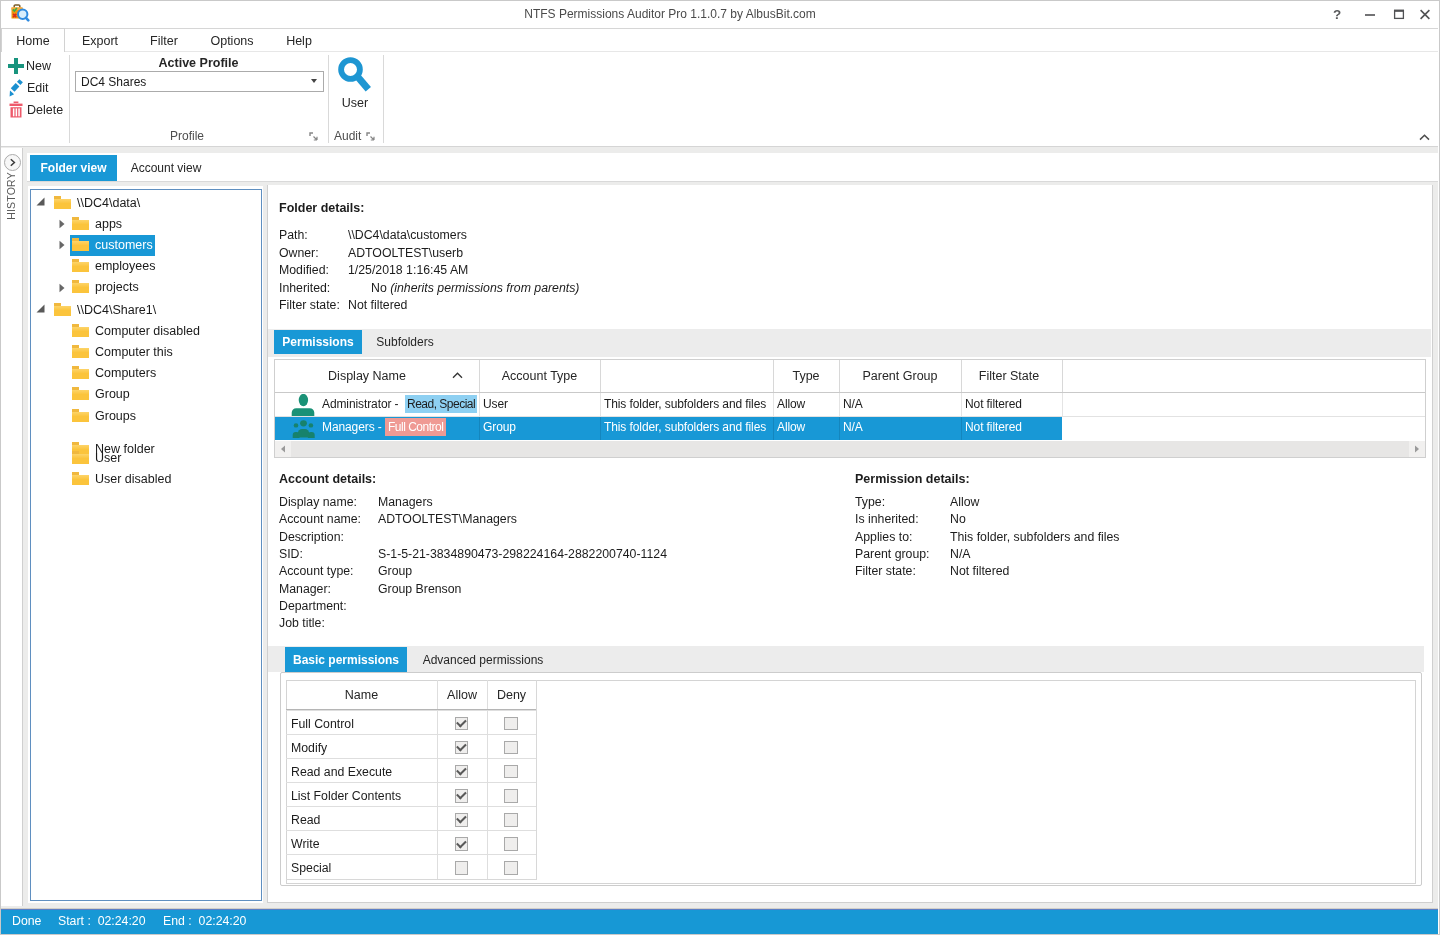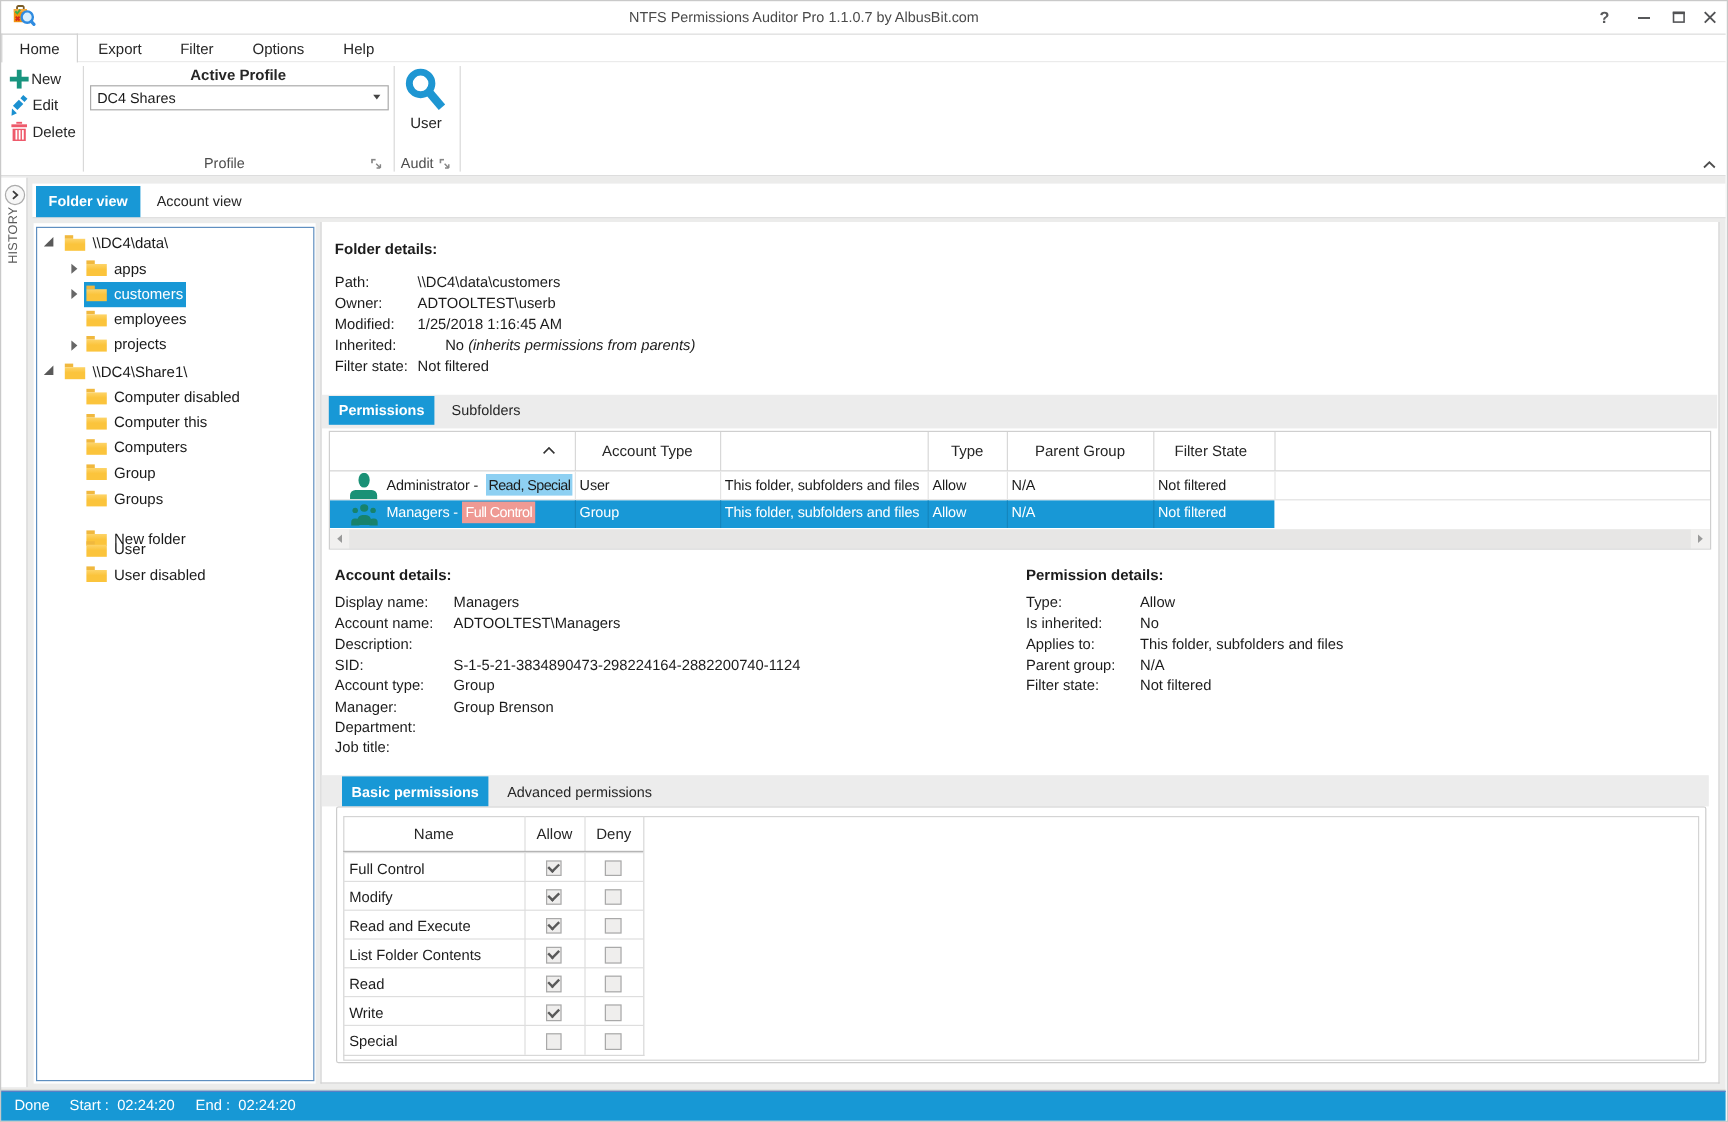--- a/index.html
+++ b/index.html
@@ -237,20 +237,21 @@
     <div class="dl" style="left:279px;top:133.5px;">Inherited:</div>
       <div class="dl" style="left:348px;top:133.5px;margin-left:23px;">No <i>(inherits permissions from parents)</i></div>
     <div class="dl" style="left:279px;top:151px;">Filter state:</div>
       <div class="dl" style="left:348px;top:151px;">Not filtered</div>
 
     <div class="strip" style="top:182px;"></div>
     <div class="stab blue bold" style="left:274px;top:183px;width:88px;height:23.5px;">Permissions</div>
     <div class="stab" style="left:373px;top:183px;width:64px;height:23.5px;color:#262626;">Subfolders</div>
 
     <div id="ptable">
+      <div class="hdr" style="left:0px;width:184px;">Display Name</div>
       <svg class="abs" style="left:177px;top:12px;" width="11" height="7" viewBox="0 0 11 7">
         <path d="M1 5.8 L5.5 1.2 L10 5.8" stroke="#333" stroke-width="1.3" fill="none"></path>
       </svg>
       <div class="hdr" style="left:204px;width:121px;">Account Type</div>
       <div class="hdr" style="left:498px;width:66px;">Type</div>
       <div class="hdr" style="left:564px;width:122px;">Parent Group</div>
       <div class="hdr" style="left:686px;width:96px;">Filter State</div>
       <div class="colsep" style="left:204px;"></div>
       <div class="colsep" style="left:325px;"></div>
       <div class="colsep" style="left:498px;"></div>

